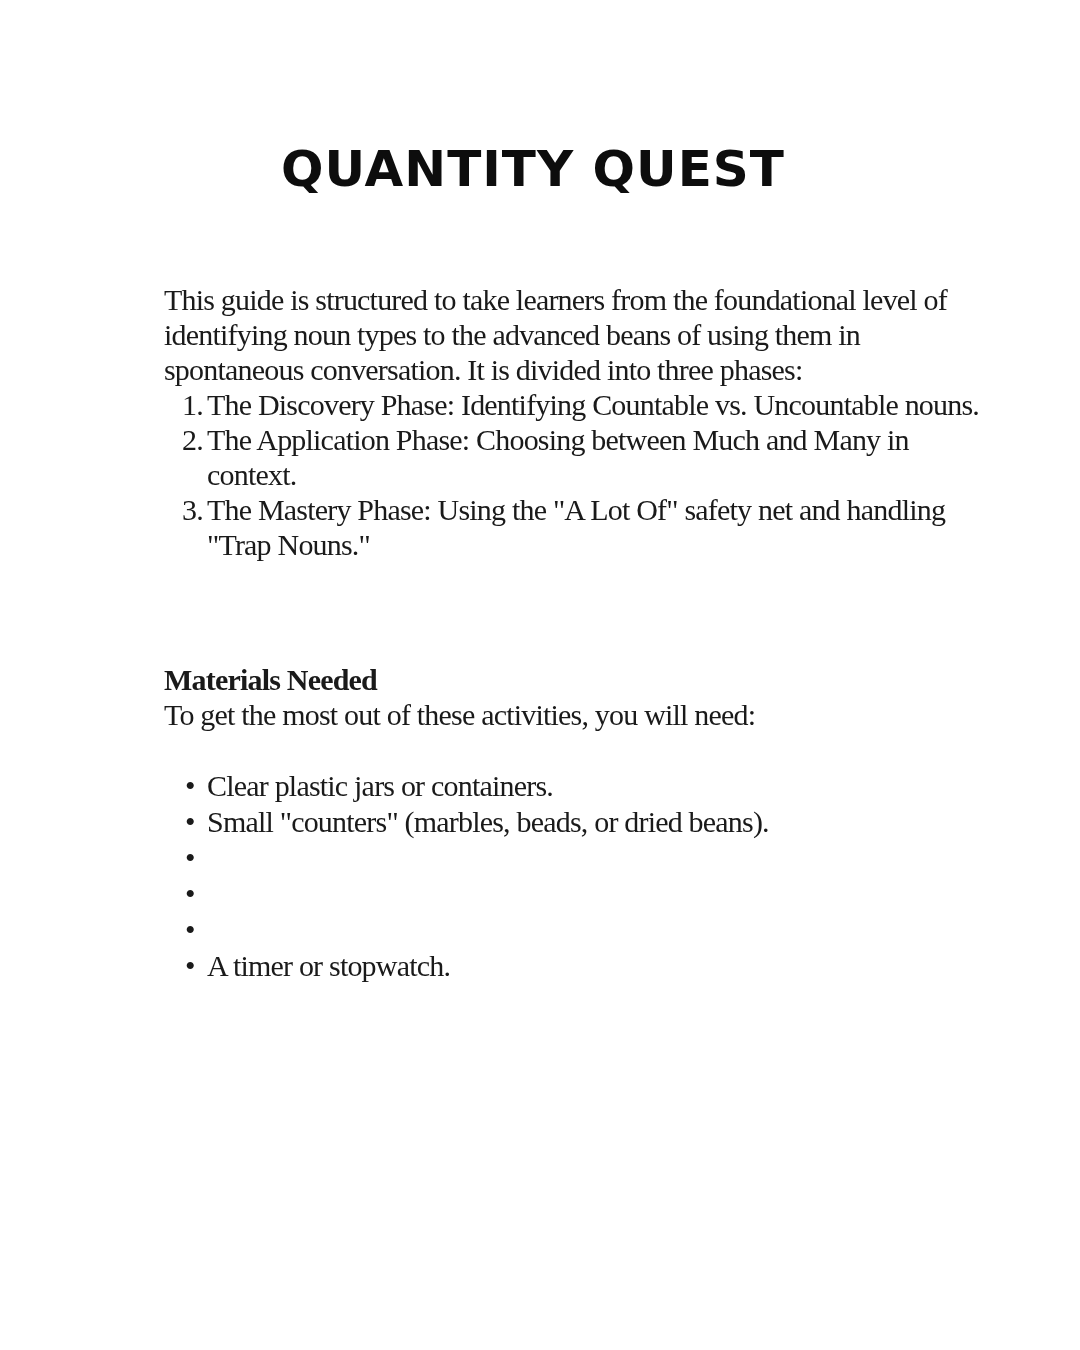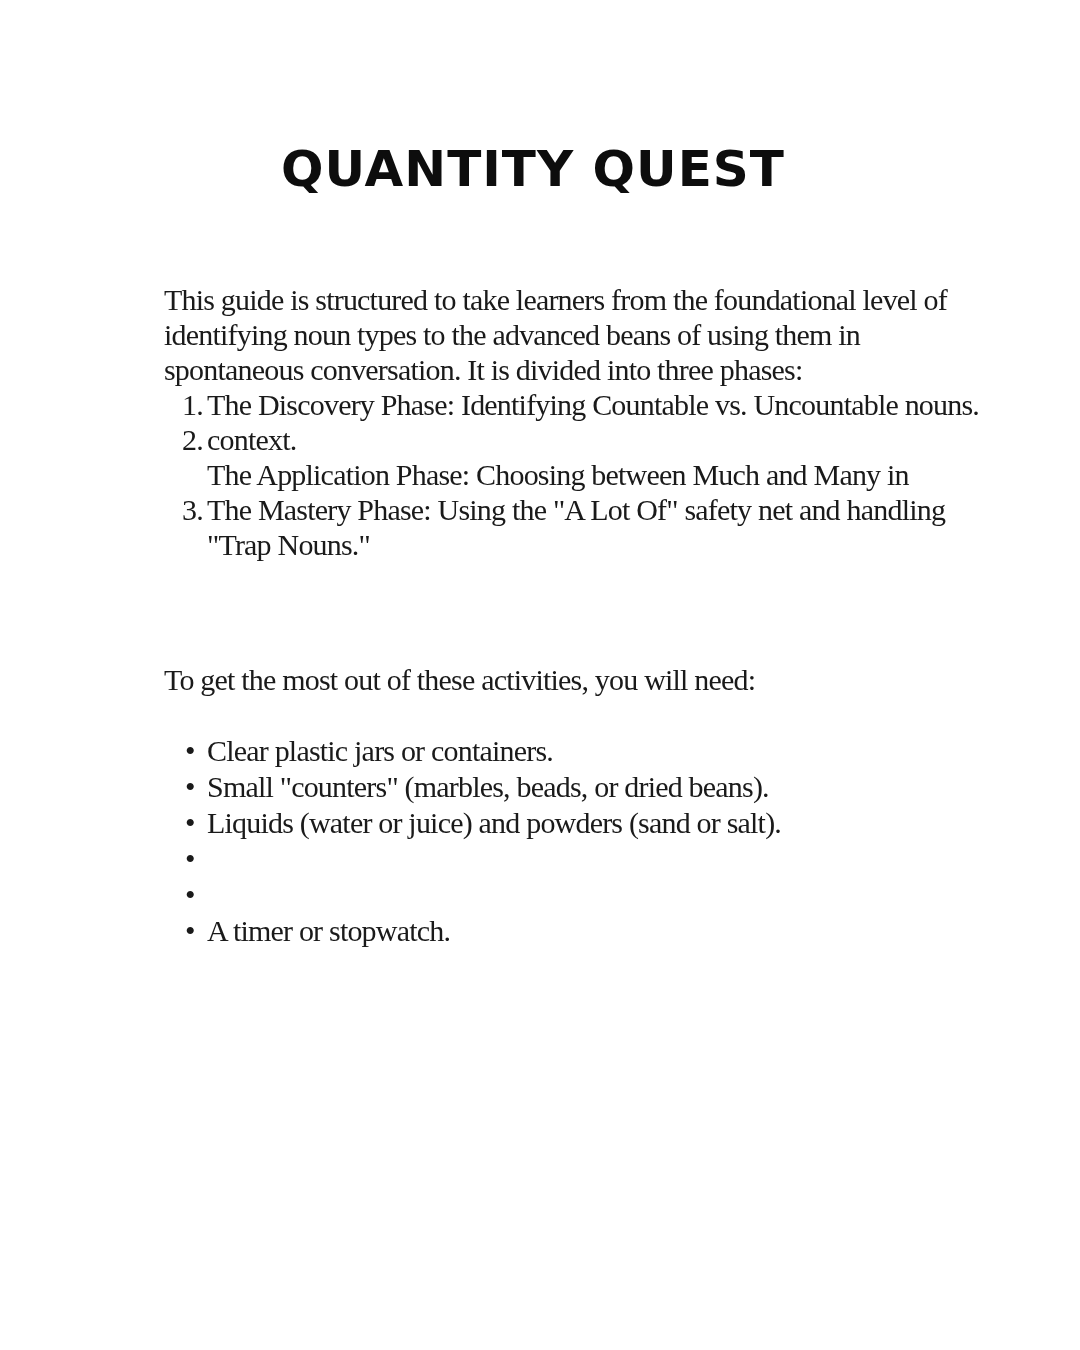--- a/index.html
+++ b/index.html
@@ -101,56 +101,56 @@
       <div class="oli">
         <span class="num">1.</span>
         <span class="oli-text">
           <span class="line">The Discovery Phase: Identifying Countable vs. Uncountable nouns.</span>
         </span>
       </div>
 
       <div class="oli">
         <span class="num">2.</span>
         <span class="oli-text">
+          <span class="line">The Application Phase: Choosing between Much and Many in</span>
           <span class="line">context.</span>
-          <span class="line">The Application Phase: Choosing between Much and Many in</span>
         </span>
       </div>
 
       <div class="oli">
         <span class="num">3.</span>
         <span class="oli-text">
           <span class="line">The Mastery Phase: Using the "A Lot Of" safety net and handling</span>
           <span class="line">"Trap Nouns."</span>
         </span>
       </div>
 
     </div>
 
     <div class="spacer-big"></div>
 
+    <p class="para heading-bold">Materials Needed</p>
     <p class="para">To get the most out of these activities, you will need:</p>
 
     <div class="blank-line"></div>
 
     <div class="ulist">
 
       <div class="bli">
         <span class="bullet">•</span>
         <span class="line">Clear plastic jars or containers.</span>
       </div>
 
       <div class="bli">
         <span class="bullet">•</span>
         <span class="line">Small "counters" (marbles, beads, or dried beans).</span>
       </div>
 
       <div class="bli">
         <span class="bullet">•</span>
-        <span class="line">Liquids (water or juice) and powders (sand or salt).</span>
       </div>
 
       <div class="bli">
         <span class="bullet">•</span>
       </div>
 
       <div class="bli">
         <span class="bullet">•</span>
       </div>
 

